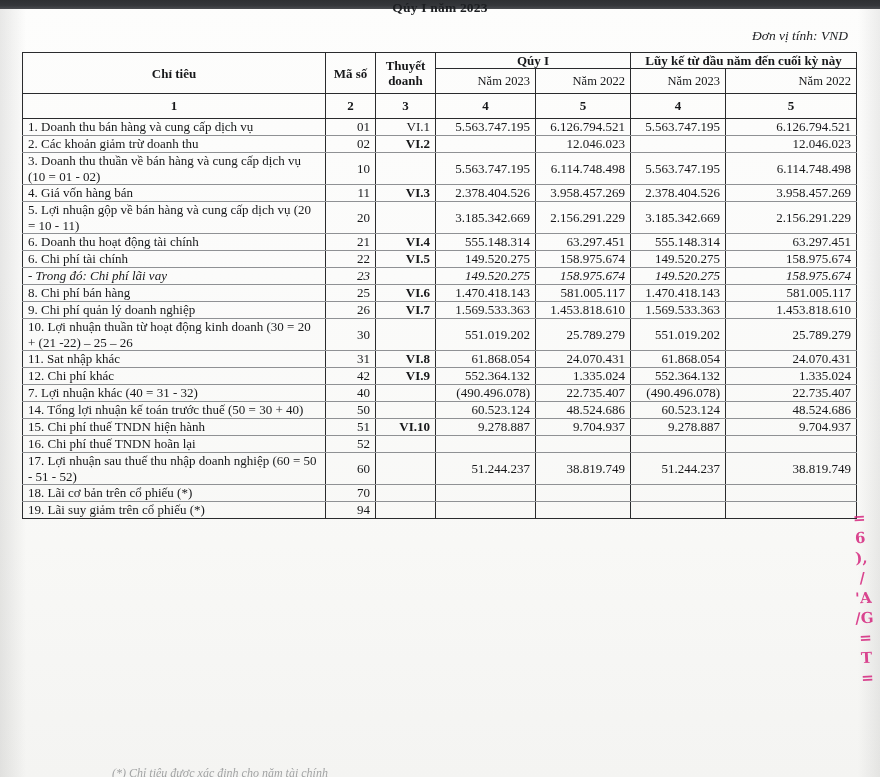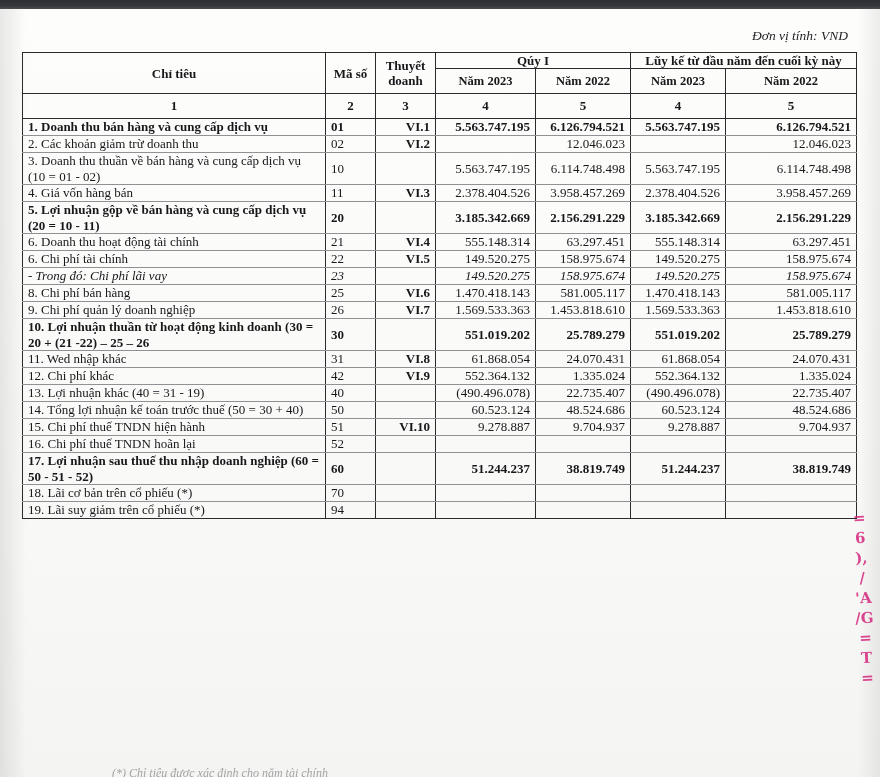--- a/index.html
+++ b/index.html
@@ -95,40 +95,40 @@
   #stmt-table tbody tr:first-child td { border-top: 1px solid #2a2b2d; }
   #stmt-table tbody tr:last-child  td { border-bottom: 1px solid #2a2b2d; }
 
   th.h-main {
     font-weight: bold;
     font-size: 13px;
     text-align: center;
     line-height: 15px;
   }
   th.h-sub {
-    font-weight: bold;
+    font-weight: normal;
     font-size: 12.5px;
-    text-align: center;
+    text-align: right;
     height: 24px;
   }
   tr.numrow td {
     text-align: center;
     font-weight: bold;
     font-size: 13px;
     height: 24px;
     border-top: 1px solid #2a2b2d !important;
     border-bottom: 1px solid #2a2b2d !important;
   }
 
   td.c-label  { text-align: left;  padding-left: 6px; line-height: 15.5px; }
-  td.c-code   { text-align: left; }
+  td.c-code   { text-align: right; }
   td.c-note   { text-align: right; font-weight: bold; }
   td.c-val    { text-align: right; padding-right: 7px; white-space: nowrap; }
 
-  tr.r-bold td { font-weight: bold; }
+  tr.r-bold td { font-weight: normal; }
   tr.r-italic td { font-style: italic; }
 
   
   col.w-label { width: 303px; }
   col.w-code  { width: 50px; }
   col.w-note  { width: 60px; }
   col.w-v1    { width: 100px; }
   col.w-v2    { width: 95px; }
   col.w-v3    { width: 95px; }
   col.w-v4    { width: 131px; }
@@ -162,20 +162,21 @@
   #margin-mark span { display: block; }
 </style>
 </head>
 <body>
 
 <div id="page">
   <div id="scan-strip"></div>
   <div id="page-shade-left"></div>
   <div id="page-shade-right"></div>
 
+  <div id="doc-title">Qúy I năm 2023</div>
   <div id="unit-note">Đơn vị tính: VND</div>
 
   <table id="stmt-table">
     <colgroup>
       <col class="w-label">
         <col class="w-code">
         <col class="w-note">
       <col class="w-v1">
         <col class="w-v2">
         <col class="w-v3">
@@ -299,39 +300,39 @@
         <tr class="r-bold">
           <td class="c-label">10. Lợi nhuận thuần từ hoạt động kinh doanh (30 = 20 + (21 -22) – 25 – 26</td>
           <td class="c-code">30</td>
           <td class="c-note"></td>
           <td class="c-val">551.019.202</td>
           <td class="c-val">25.789.279</td>
           <td class="c-val">551.019.202</td>
           <td class="c-val">25.789.279</td>
         </tr>
         <tr>
-          <td class="c-label">11. Wed nhập khác</td>
+          <td class="c-label">11. Sat nhập khác</td>
           <td class="c-code">31</td>
           <td class="c-note">VI.8</td>
           <td class="c-val">61.868.054</td>
           <td class="c-val">24.070.431</td>
           <td class="c-val">61.868.054</td>
           <td class="c-val">24.070.431</td>
         </tr>
         <tr>
           <td class="c-label">12. Chi phí khác</td>
           <td class="c-code">42</td>
           <td class="c-note">VI.9</td>
           <td class="c-val">552.364.132</td>
           <td class="c-val">1.335.024</td>
           <td class="c-val">552.364.132</td>
           <td class="c-val">1.335.024</td>
         </tr>
         <tr>
-          <td class="c-label">13. Lợi nhuận khác (40 = 31 - 19)</td>
+          <td class="c-label">7. Lợi nhuận khác (40 = 31 - 32)</td>
           <td class="c-code">40</td>
           <td class="c-note"></td>
           <td class="c-val">(490.496.078)</td>
           <td class="c-val">22.735.407</td>
           <td class="c-val">(490.496.078)</td>
           <td class="c-val">22.735.407</td>
         </tr>
         <tr>
           <td class="c-label">14. Tổng lợi nhuận kế toán trước thuế (50 = 30 + 40)</td>
           <td class="c-code">50</td>

